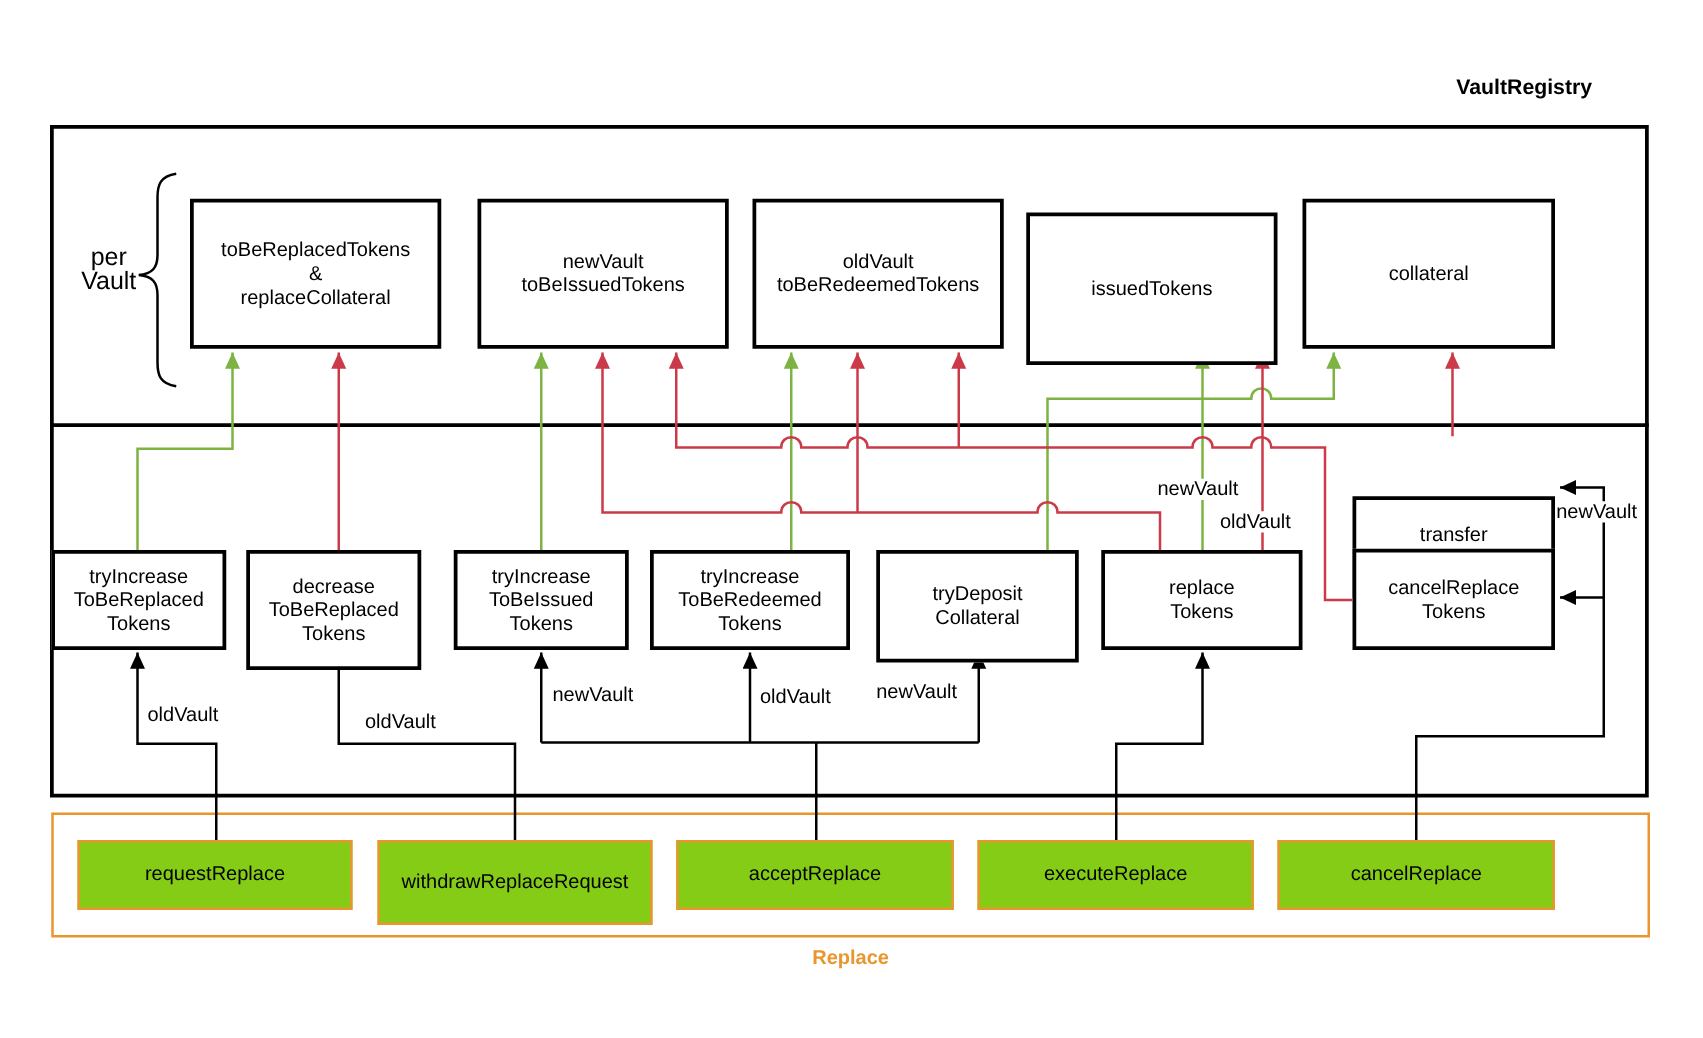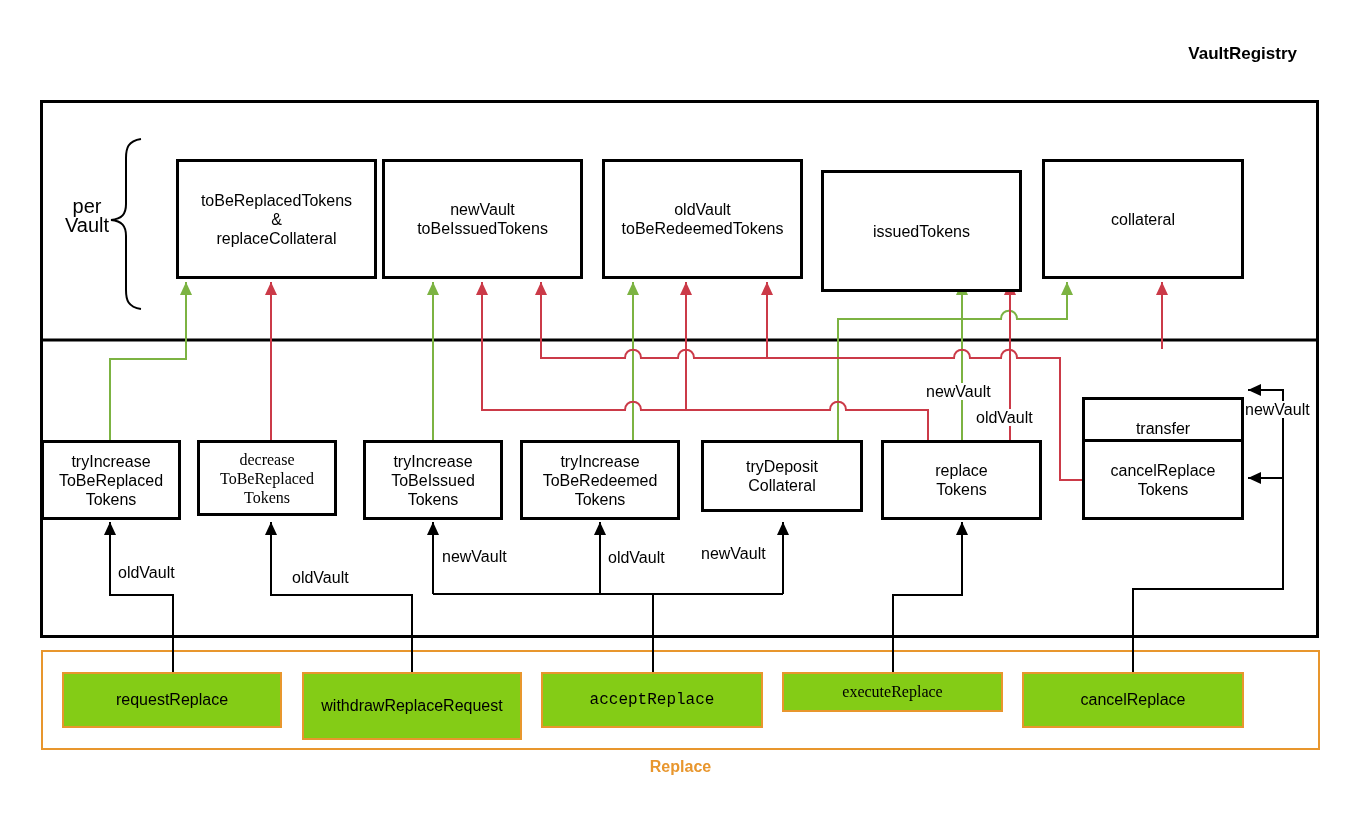--- a/index.html
+++ b/index.html
@@ -18,63 +18,63 @@
   svg.wires{position:absolute;left:0;top:0;z-index:1;}
   .sB{stroke:#000;stroke-width:2;fill:none;}
   .sB3{stroke:#000;stroke-width:3;fill:none;}
   .sG{stroke:var(--green);stroke-width:2;fill:none;}
   .sR{stroke:var(--red);stroke-width:2;fill:none;}
   .fG{fill:var(--green);} .fR{fill:var(--red);} .fB{fill:#000;}
 </style>
 </head>
 <body>
 
-<div class="abs title" style="left:1165px;top:44px;width:132px;text-align:right;">VaultRegistry</div>
+<div class="abs title" style="left:1165px;top:60px;width:132px;">VaultRegistry</div>
 
 <div class="abs outer" style="left:40px;top:100px;width:1279px;height:538px;"></div>
 
 <div class="abs pervault" style="left:56px;top:197px;width:62px;">per
 Vault</div>
 
-<div class="abs box" style="left:176px;top:159px;width:201px;height:120px;">toBeReplacedTokens
+<div class="abs box" style="left:152px;top:159px;width:201px;height:120px;">toBeReplacedTokens
 &amp;
 replaceCollateral</div>
 <div class="abs box" style="left:382px;top:159px;width:201px;height:120px;">newVault
 toBeIssuedTokens</div>
 <div class="abs box" style="left:602px;top:159px;width:201px;height:120px;">oldVault
 toBeRedeemedTokens</div>
 <div class="abs box" style="left:821px;top:170px;width:201px;height:122px;text-align:center;">issuedTokens</div>
 <div class="abs box" style="left:1042px;top:159px;width:202px;height:120px;">collateral</div>
 
 <div class="abs box" style="left:41px;top:440px;width:140px;height:80px;">tryIncrease
 ToBeReplaced
 Tokens</div>
-<div class="abs box" style="left:197px;top:440px;width:140px;height:76px;font-family:Liberation Serif, serif;">decrease
+<div class="abs box" style="left:197px;top:440px;width:140px;height:96px;">decrease
 ToBeReplaced
 Tokens</div>
 <div class="abs box" style="left:363px;top:440px;width:140px;height:80px;">tryIncrease
 ToBeIssued
 Tokens</div>
 <div class="abs box" style="left:520px;top:440px;width:160px;height:80px;">tryIncrease
 ToBeRedeemed
 Tokens</div>
-<div class="abs box" style="left:701px;top:440px;width:162px;height:72px;">tryDeposit
+<div class="abs box" style="left:701px;top:440px;width:162px;height:90px;">tryDeposit
 Collateral</div>
 <div class="abs box" style="left:881px;top:440px;width:161px;height:80px;">replace
 Tokens</div>
 <div class="abs box" style="left:1082px;top:349px;width:162px;height:81px;margin-top:48px;">transfer
 Funds</div>
 <div class="abs box" style="left:1082px;top:439px;width:162px;height:81px;">cancelReplace
 Tokens</div>
 
 <div class="abs group" style="left:41px;top:650px;width:1279px;height:100px;"></div>
 <div class="abs obox" style="left:62px;top:672px;width:220px;height:56px;">requestReplace</div>
 <div class="abs obox" style="left:302px;top:672px;width:220px;height:68px;">withdrawReplaceRequest</div>
-<div class="abs obox" style="left:541px;top:672px;width:222px;height:56px;font-family:Liberation Mono, monospace;">acceptReplace</div>
-<div class="abs obox" style="left:782px;top:672px;width:221px;height:40px;font-family:Liberation Serif, serif;">executeReplace</div>
+<div class="abs obox" style="left:541px;top:672px;width:222px;height:56px;">acceptReplace</div>
+<div class="abs obox" style="left:782px;top:672px;width:221px;height:56px;">executeReplace</div>
 <div class="abs obox" style="left:1022px;top:672px;width:222px;height:56px;">cancelReplace</div>
 <div class="abs grouplbl" style="left:41px;top:758px;width:1279px;">Replace</div>
 
 <div class="abs lbl" style="left:117px;top:564px;">oldVault</div>
 <div class="abs lbl" style="left:291px;top:569px;">oldVault</div>
 <div class="abs lbl" style="left:441px;top:548px;">newVault</div>
 <div class="abs lbl" style="left:607px;top:549px;">oldVault</div>
 <div class="abs lbl" style="left:700px;top:545px;">newVault</div>
 <div class="abs lbl" style="left:925px;top:383px;">newVault</div>
 <div class="abs lbl" style="left:975px;top:409px;">oldVault</div>

